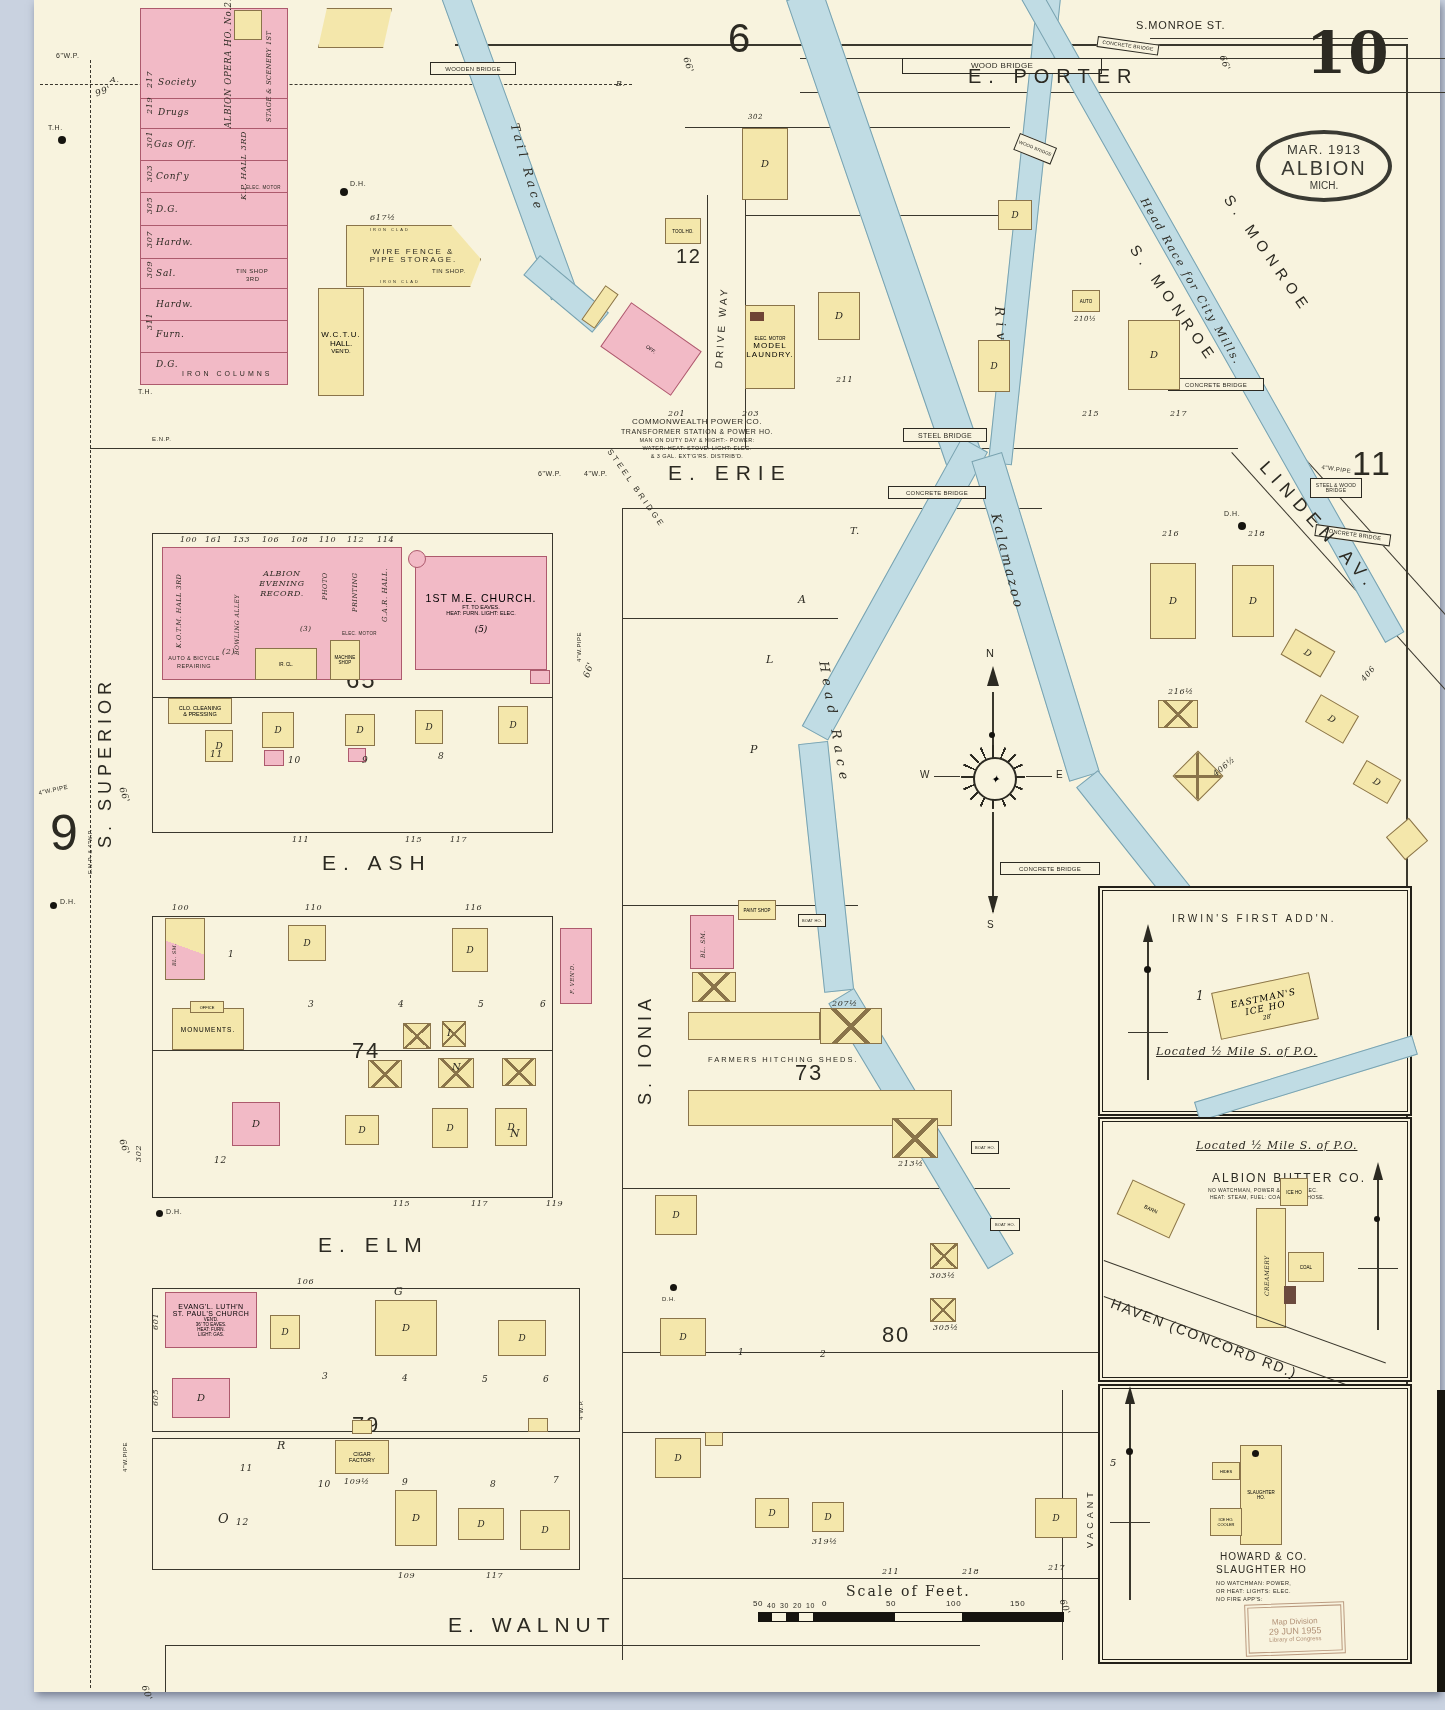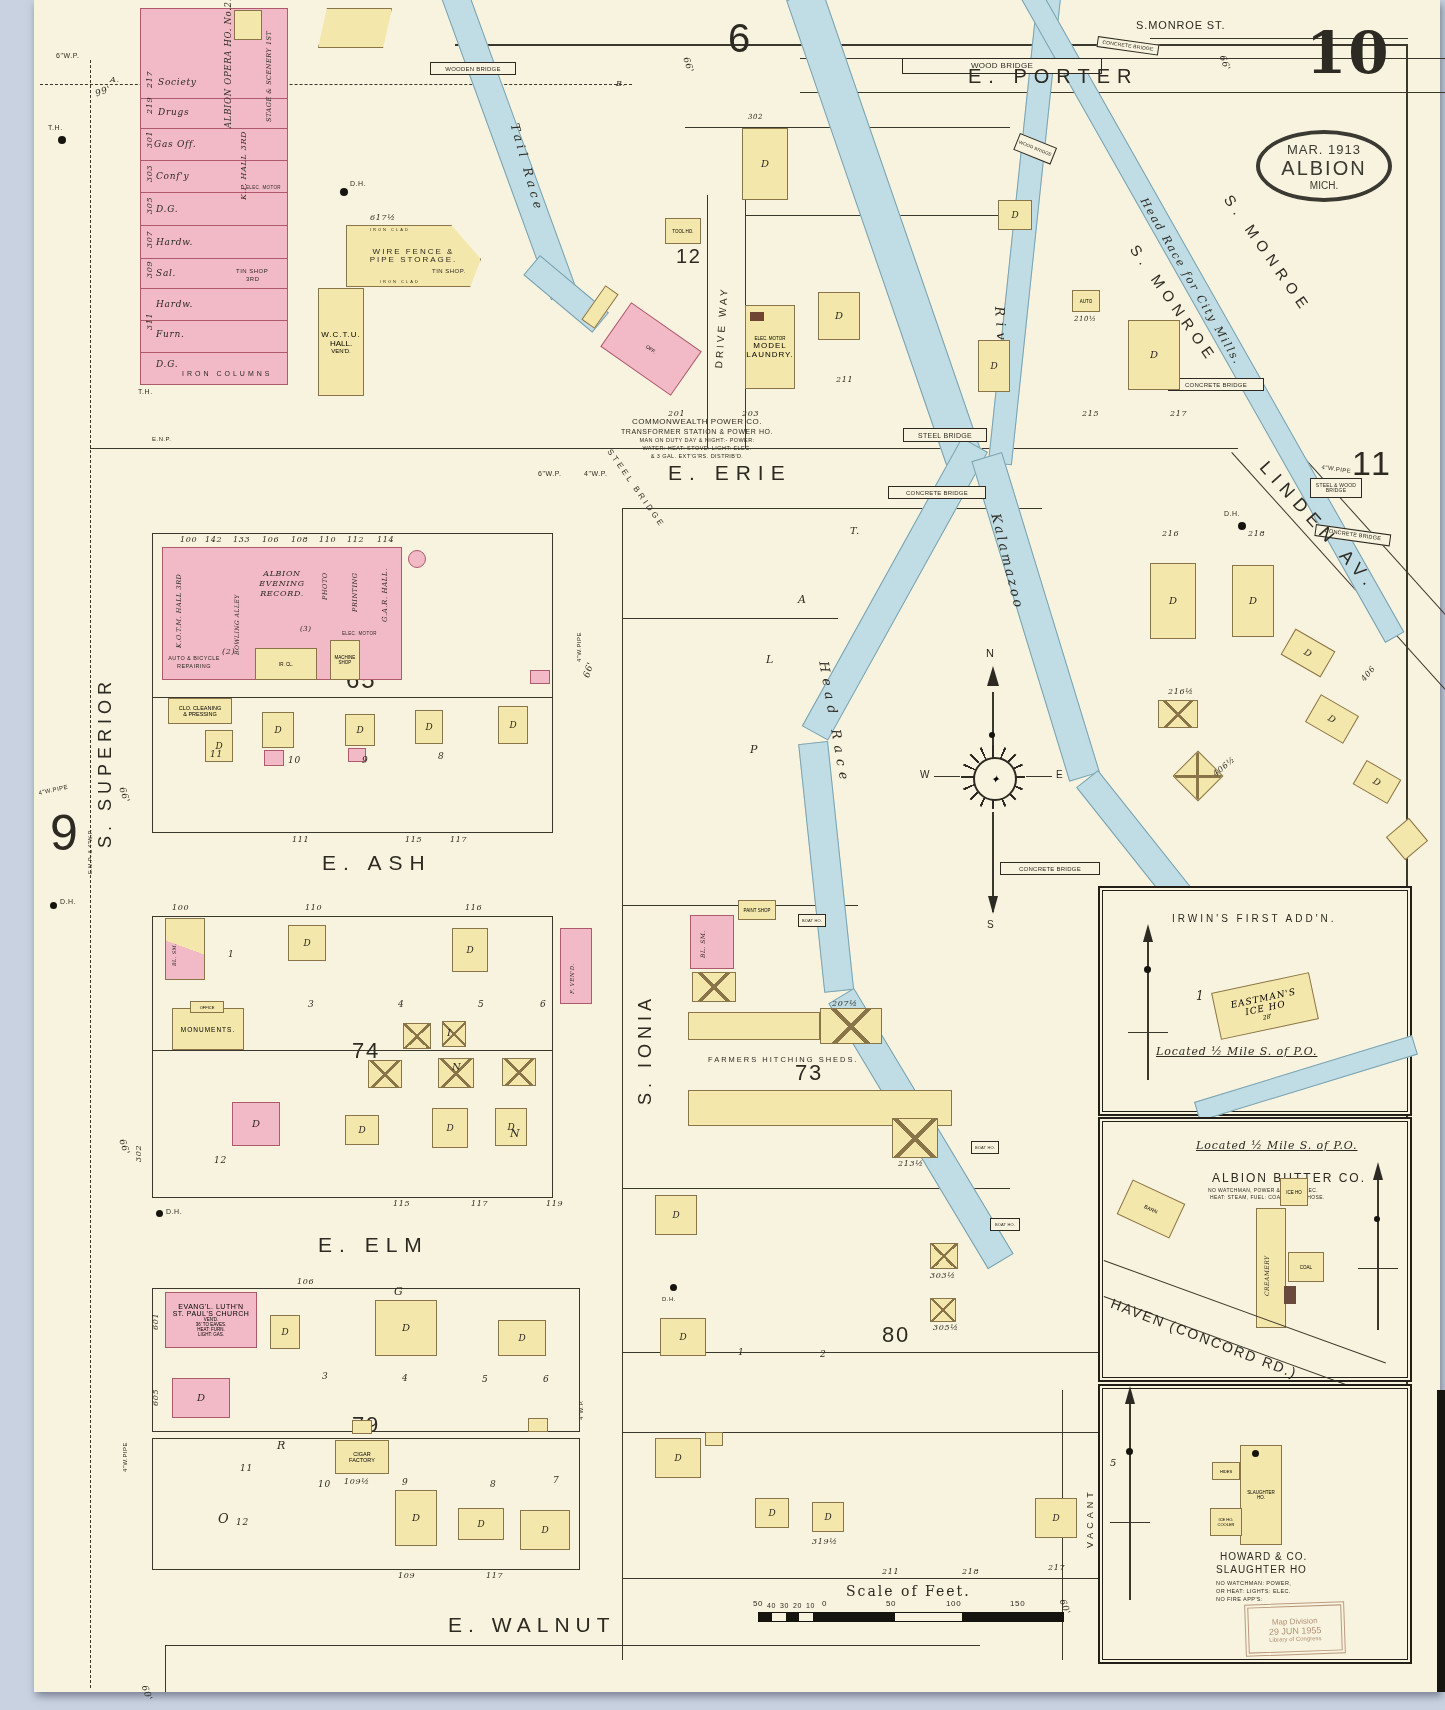--- a/index.html
+++ b/index.html
@@ -255,24 +255,30 @@
     </div>
  <div class="bg" style="left:330px;top:640px;width:30px;height:40px">
   <span style="font-size:4.5px">MACHINE</span>
   <span style="font-size:4.5px">SHOP</span>
  </div>
  <div class="lb" style="left:342px;top:632px;font-size:4.5px">ELEC. MOTOR</div>
  <div class="lb it" style="left:222px;top:648px;font-size:8px">(2)</div>
  <div class="lb it" style="left:300px;top:626px;font-size:7px">(3)</div>
  <div class="lb ct" style="left:164px;top:656px;width:60px;font-size:5.5px">AUTO &amp; BICYCLE</div>
  <div class="lb ct" style="left:164px;top:664px;width:60px;font-size:5.5px">REPAIRING</div>
+ <div class="bg pk" style="left:415px;top:556px;width:132px;height:114px">
+  <span style="font-size:10.5px;letter-spacing:1px">1ST M.E. CHURCH.</span>
+  <span style="font-size:5.5px">FT. TO EAVES.</span>
+  <span style="font-size:5.5px">HEAT: FURN. LIGHT: ELEC.</span>
+  <span class="it" style="font-size:9px;margin-top:8px">(5)</span>
+ </div>
  <div class="a" style="left:408px;top:550px;width:16px;height:16px;border:1px solid #ad5a6d;border-radius:50%;background:#f2bac6"></div>
  <div class="bg pk" style="left:530px;top:670px;width:20px;height:14px"></div>
  <div class="lb it" style="left:180px;top:536px;font-size:8px">100</div>
- <div class="lb it" style="left:205px;top:536px;font-size:8px">142</div>
+ <div class="lb it" style="left:205px;top:536px;font-size:8px">161</div>
  <div class="lb it" style="left:233px;top:536px;font-size:8px">133</div>
  <div class="lb it" style="left:262px;top:536px;font-size:8px">106</div>
  <div class="lb it" style="left:291px;top:536px;font-size:8px">108</div>
  <div class="lb it" style="left:319px;top:536px;font-size:8px">110</div>
  <div class="lb it" style="left:347px;top:536px;font-size:8px">112</div>
  <div class="lb it" style="left:377px;top:536px;font-size:8px">114</div>
 
  <div class="bg" style="left:168px;top:698px;width:64px;height:26px">
   <span style="font-size:5.5px">CLO. CLEANING</span>
   <span style="font-size:5.5px">&amp; PRESSING</span>

